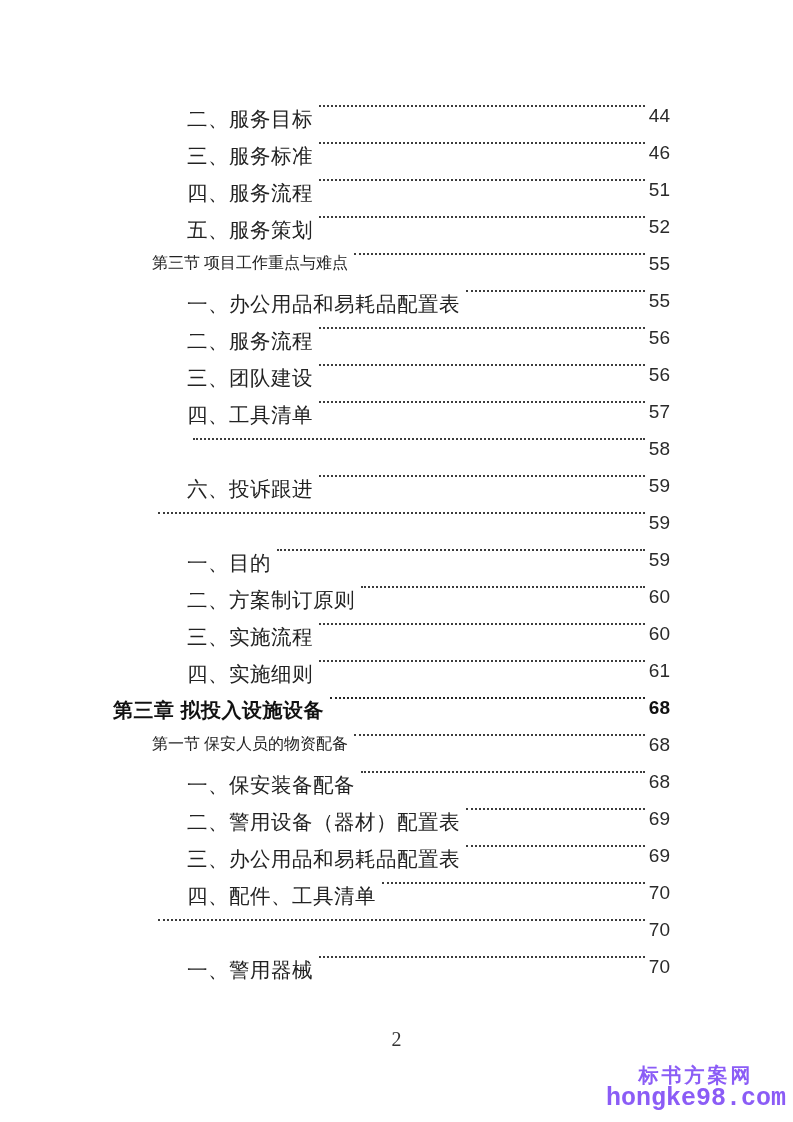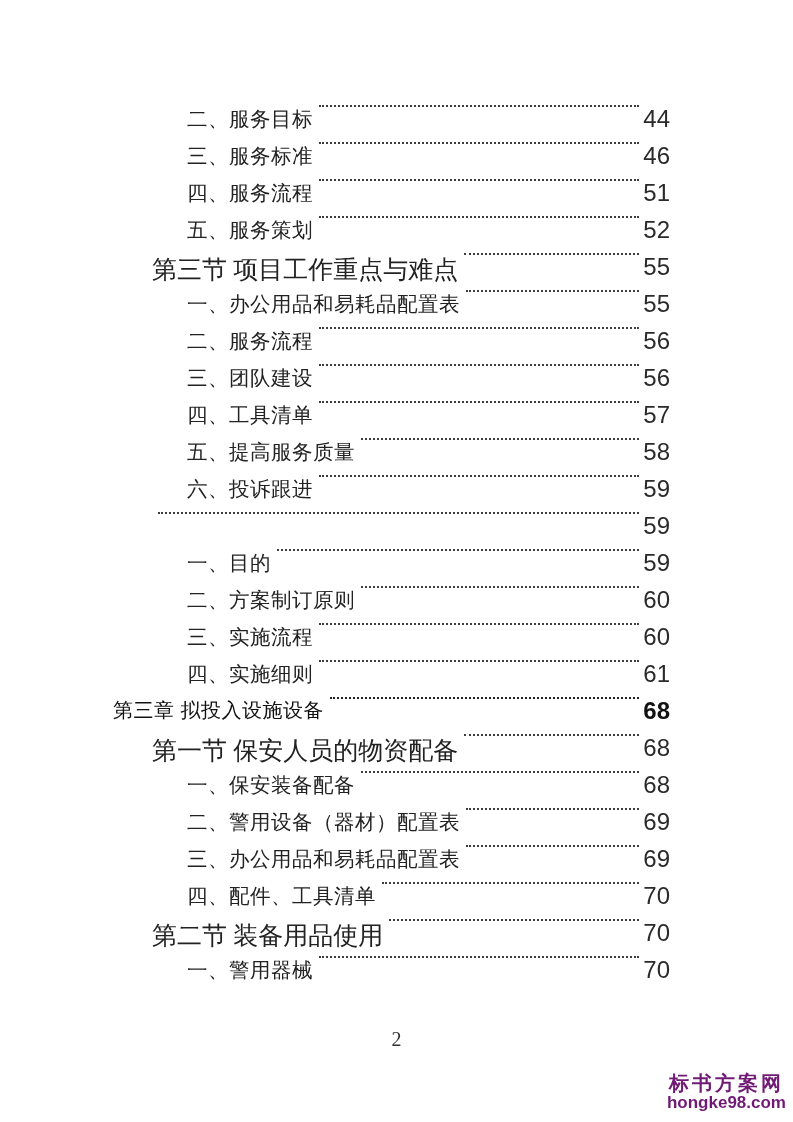--- a/index.html
+++ b/index.html
@@ -31,38 +31,38 @@
   }
   .toc-label {
     white-space: pre;
     font-size: 20.5px;
     letter-spacing: 0.5px;
     color: #222222;
   }
   .lvl-item    { padding-left: 187px; }
   .lvl-section { padding-left: 152px; }
   .lvl-chapter { padding-left: 113px; }
-  .lvl-section .toc-label { font-size: 25px; letter-spacing: 0; }
+  .lvl-section .toc-label { font-size: 16px; letter-spacing: 0; }
   .lvl-chapter .toc-label {
     font-family: "Liberation Sans", "DejaVu Sans", sans-serif;
-    font-weight: 400;
+    font-weight: 700;
     font-size: 20px;
     letter-spacing: 0.5px;
     color: #111111;
   }
   .leader {
     flex: 1;
     min-width: 18px;
     border-bottom: 2px dotted #3c3c3c;
     margin: 0 4px 4px 6px;
   }
   .lvl-chapter .leader { border-bottom-color: #222222; }
   .toc-page {
     font-family: "Liberation Sans", "DejaVu Sans", sans-serif;
-    font-size: 24px;
+    font-size: 19px;
     color: #2a2a2a;
     flex: none;
   }
   .lvl-chapter .toc-page { font-weight: 700; color: #111111; }
   .page-number {
     position: absolute;
     top: 1028px;
     left: 0;
     width: 100%;
     text-align: center;
@@ -77,22 +77,23 @@
     text-align: center;
     font-family: "Liberation Sans", "DejaVu Sans", sans-serif;
     font-weight: 700;
     line-height: 1.05;
   }
   .wm-name {
     font-size: 20px;
     letter-spacing: 3px;
   }
   .wm-url {
-    font-size: 17px;
+    font-size: 25px;
     letter-spacing: 0;
+    font-family: Liberation Mono, monospace;
   }
 </style>
 </head>
 <body>
 
 <div class="page">
   <div class="toc" id="toc-list">
       <div class="toc-row lvl-item">
     <span class="toc-label">二、服务目标</span>
     <span class="leader"></span>
@@ -132,21 +133,20 @@
     <span class="toc-label">三、团队建设</span>
     <span class="leader"></span>
     <span class="toc-page">56</span>
   </div>
       <div class="toc-row lvl-item">
     <span class="toc-label">四、工具清单</span>
     <span class="leader"></span>
     <span class="toc-page">57</span>
   </div>
       <div class="toc-row lvl-item">
-    <span class="toc-label">五、提高服务质量</span>
     <span class="leader"></span>
     <span class="toc-page">58</span>
   </div>
       <div class="toc-row lvl-item">
     <span class="toc-label">六、投诉跟进</span>
     <span class="leader"></span>
     <span class="toc-page">59</span>
   </div>
       <div class="toc-row lvl-section">
     <span class="leader"></span>
@@ -196,30 +196,29 @@
     <span class="toc-label">三、办公用品和易耗品配置表</span>
     <span class="leader"></span>
     <span class="toc-page">69</span>
   </div>
       <div class="toc-row lvl-item">
     <span class="toc-label">四、配件、工具清单</span>
     <span class="leader"></span>
     <span class="toc-page">70</span>
   </div>
       <div class="toc-row lvl-section">
-    <span class="toc-label">第二节 装备用品使用</span>
     <span class="leader"></span>
     <span class="toc-page">70</span>
   </div>
       <div class="toc-row lvl-item">
     <span class="toc-label">一、警用器械</span>
     <span class="leader"></span>
     <span class="toc-page">70</span>
   </div>
     </div>
 
   <div class="page-number">2</div>
 
-  <div class="watermark" style="color: #701a75;">
+  <div class="watermark" style="color: #8b5cf6;">
     <div class="wm-name">标书方案网</div>
     <div class="wm-url">hongke98.com</div>
   </div>
 </div>
 
 </body></html>

